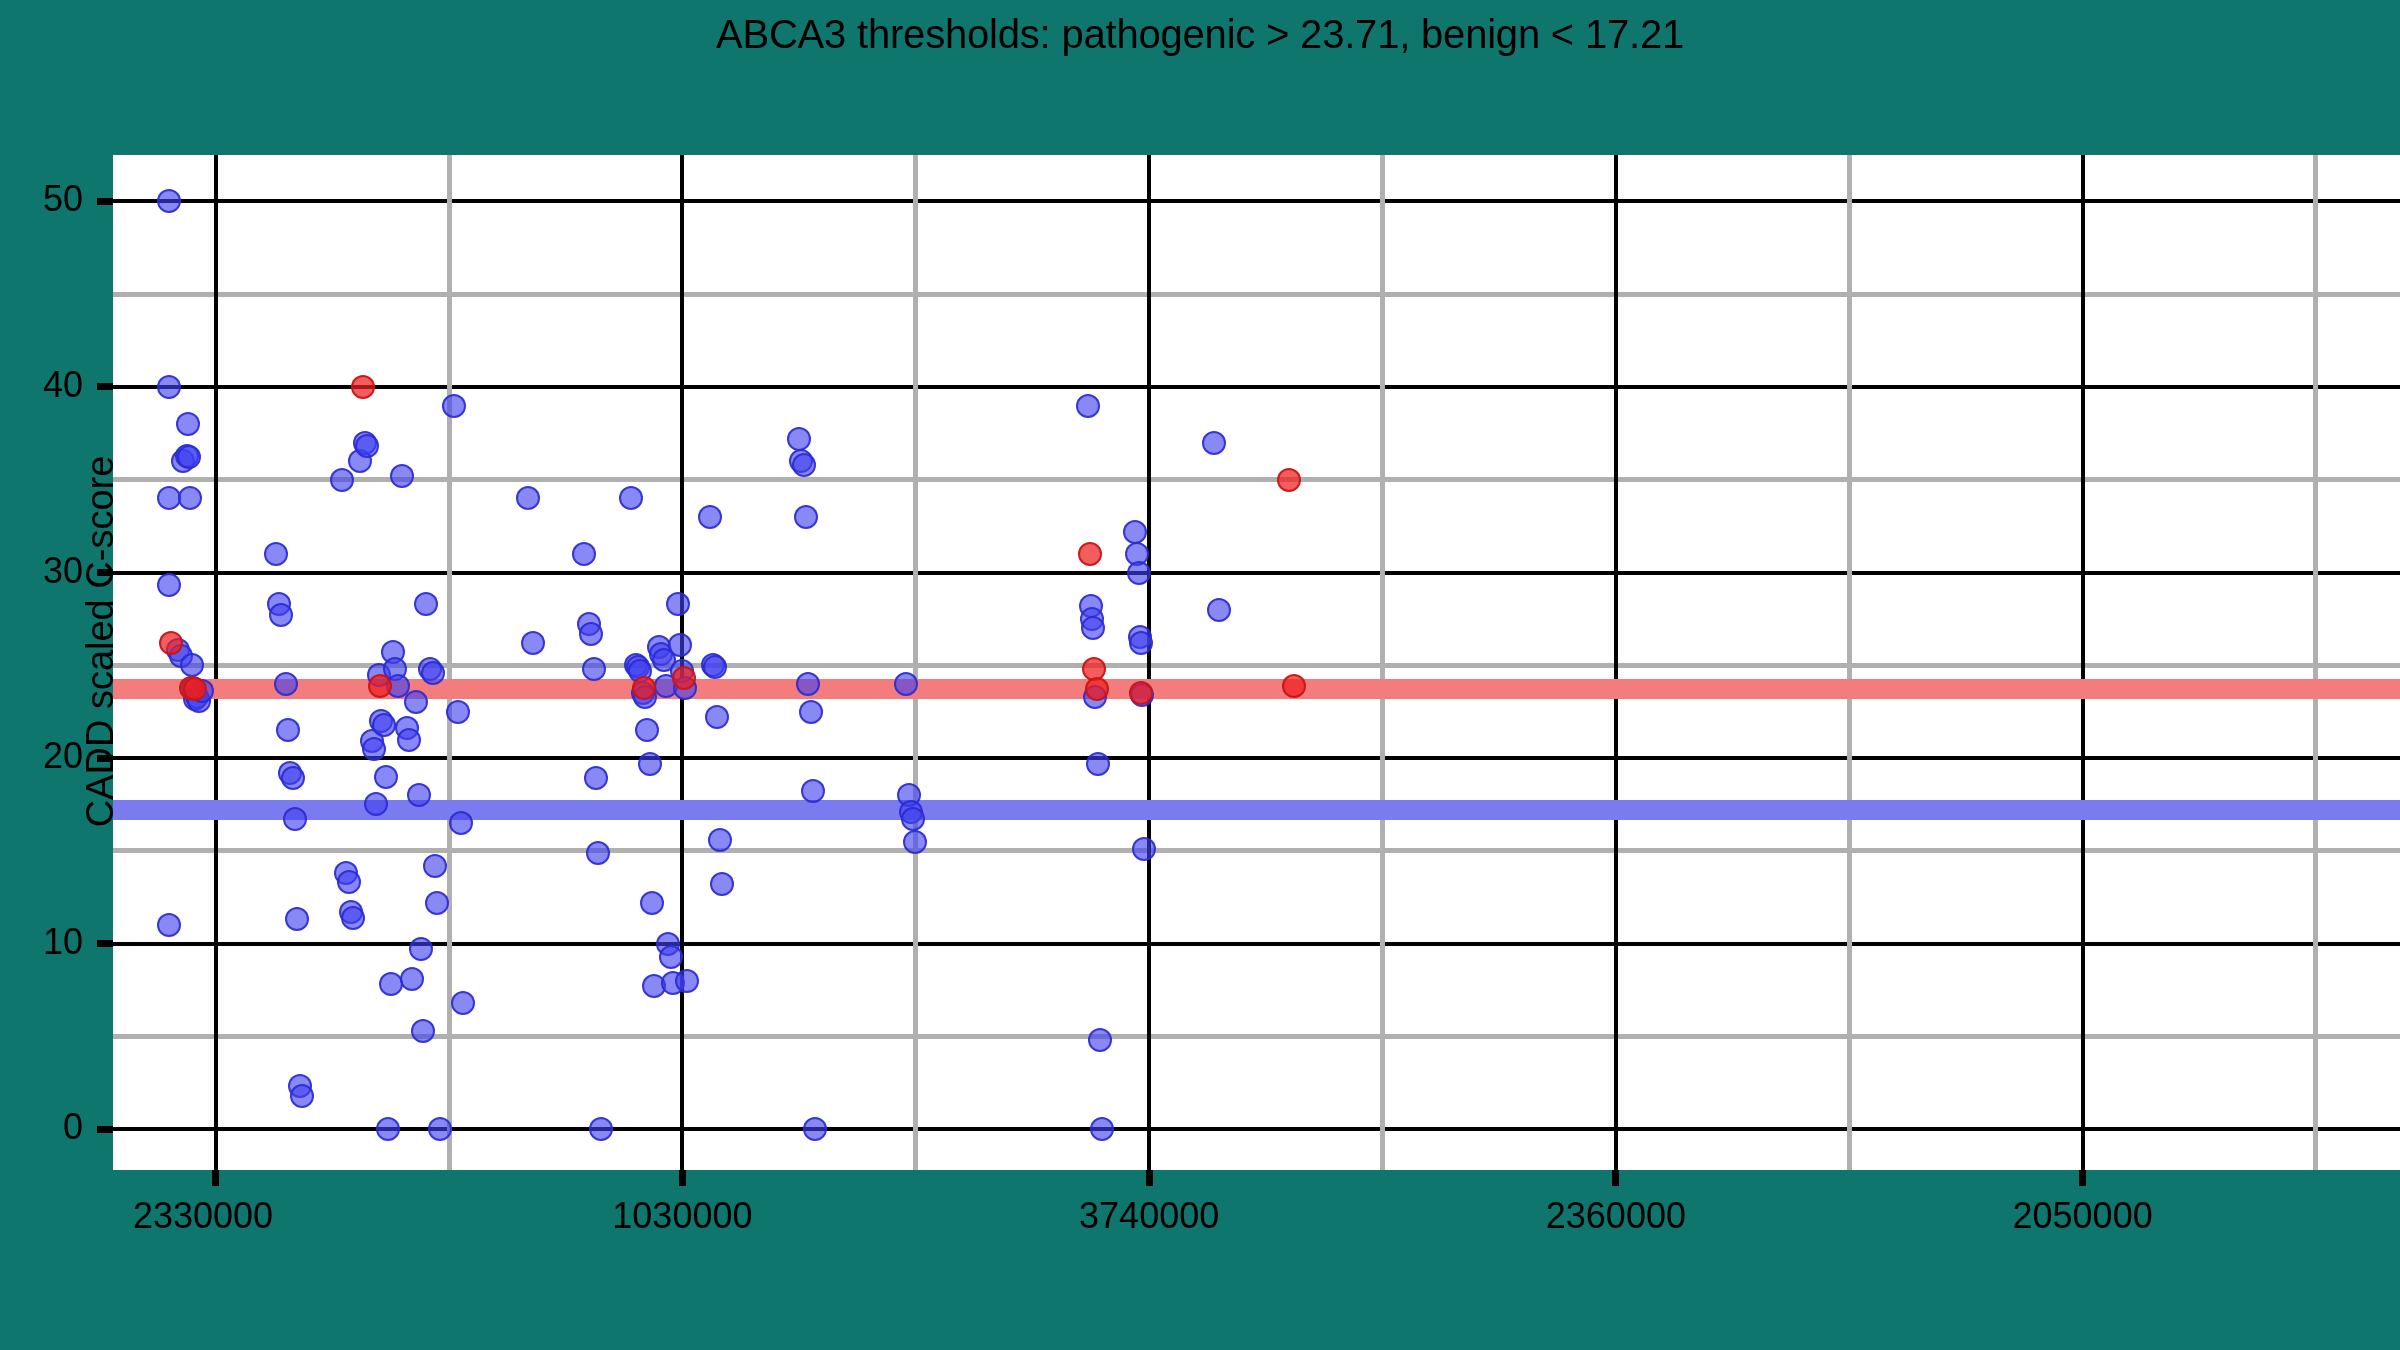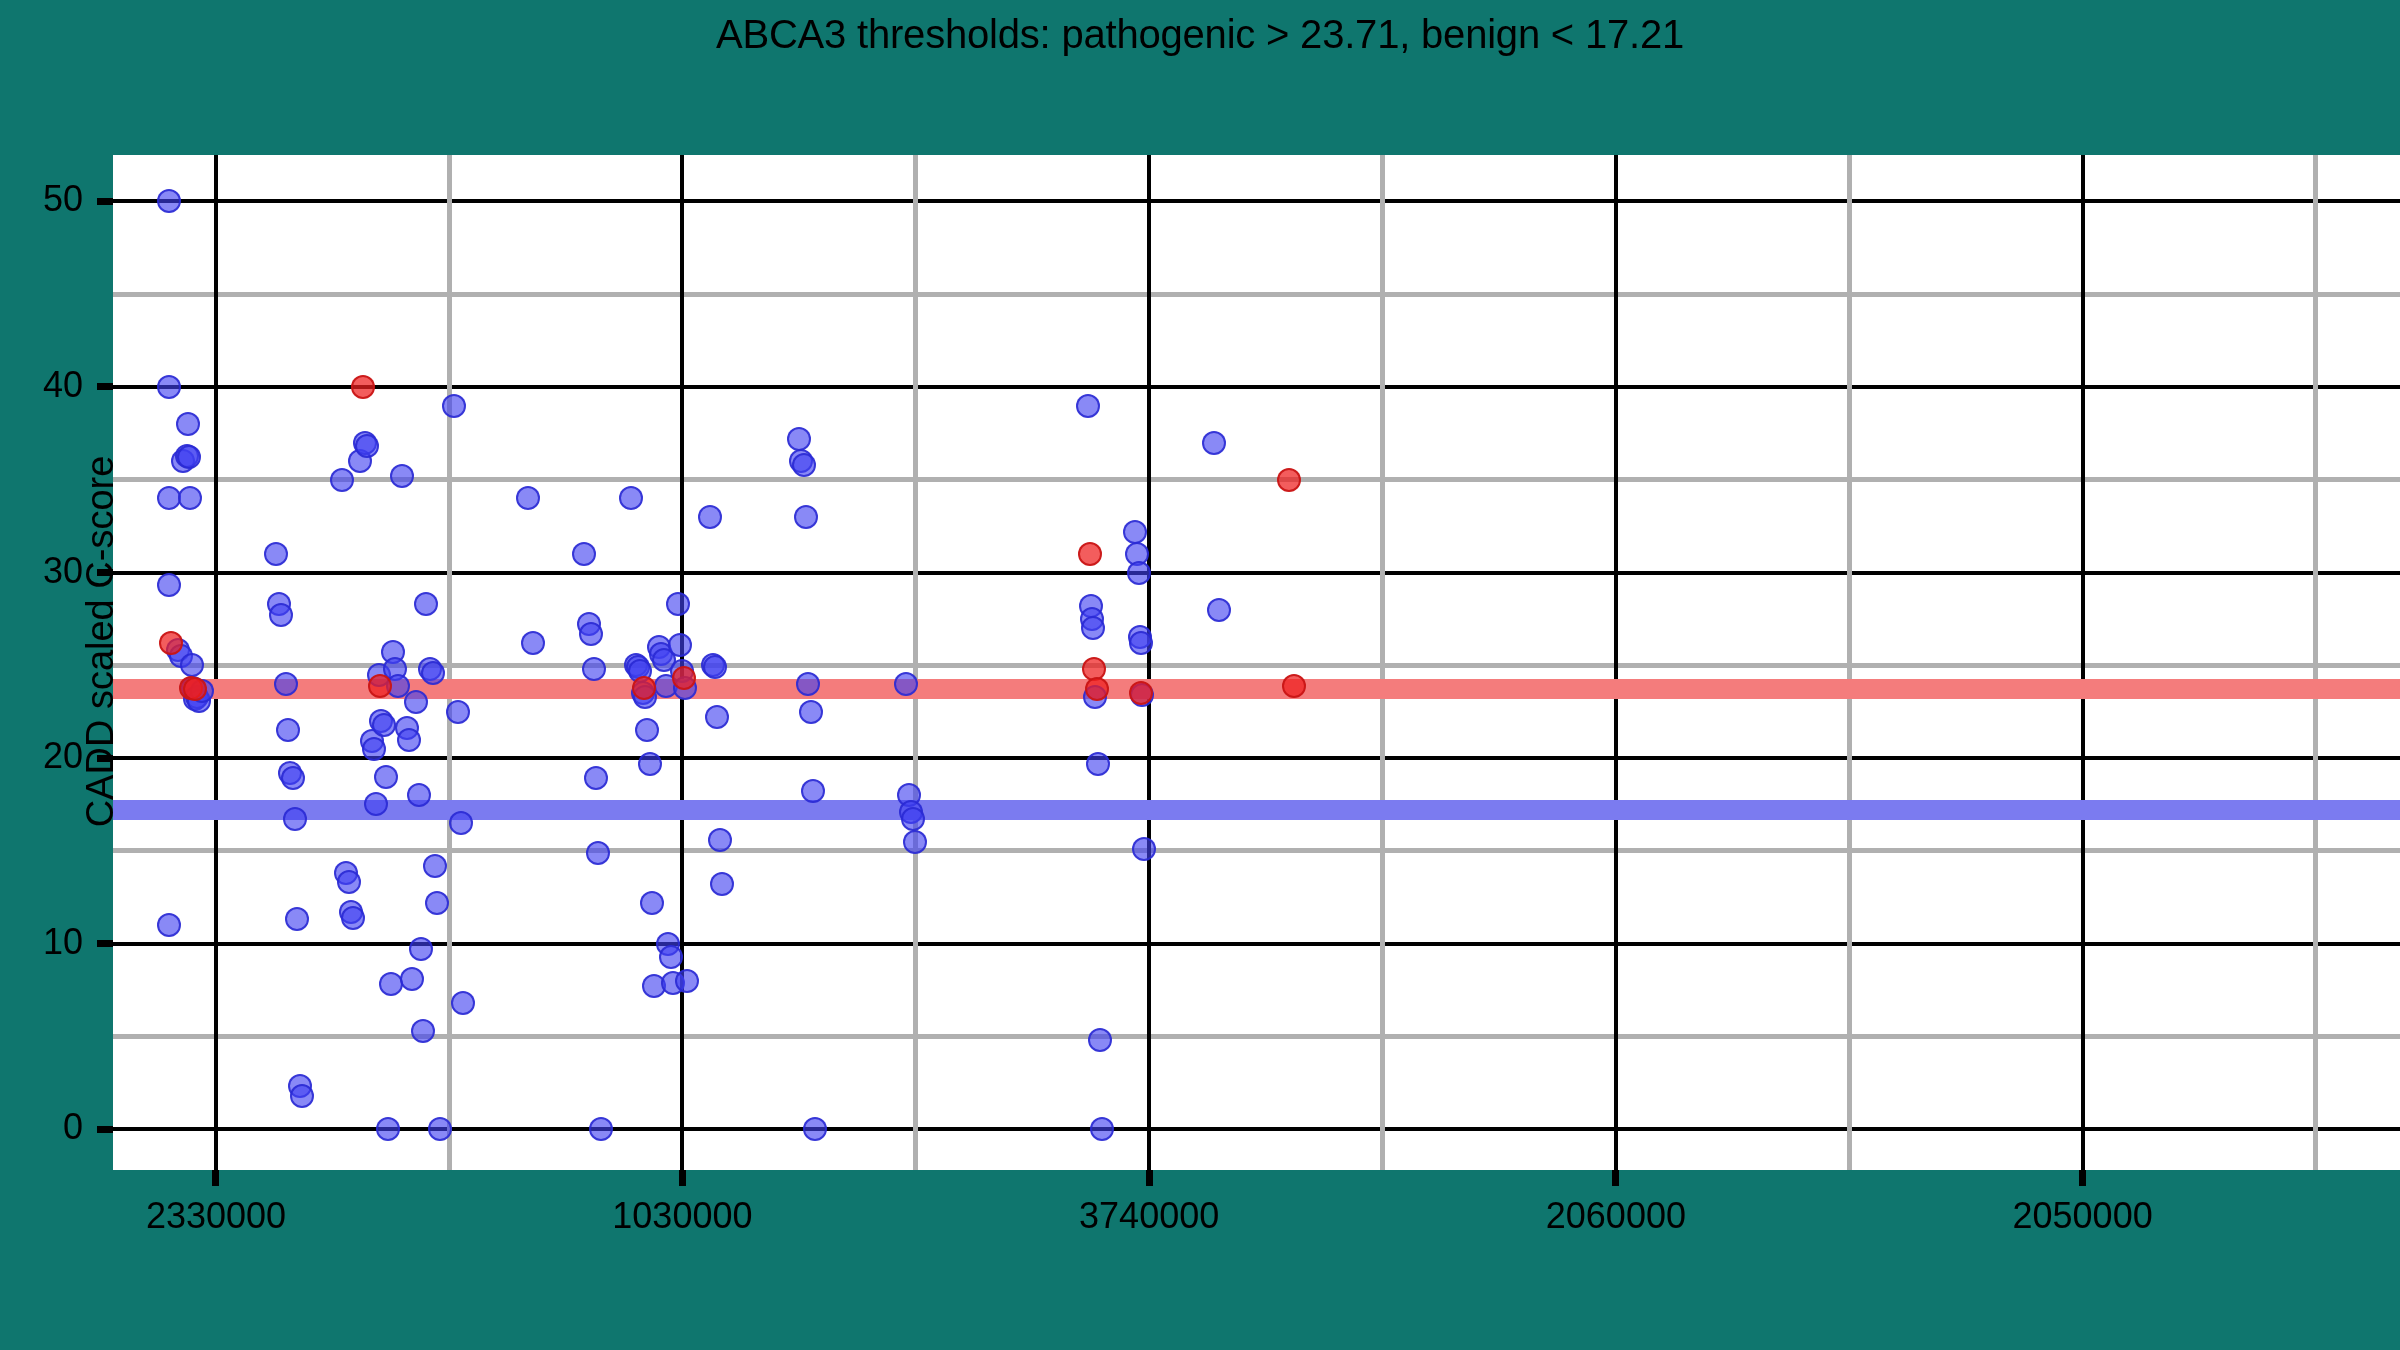--- a/index.html
+++ b/index.html
@@ -145,27 +145,27 @@
       <div class="ytick-label" style="left: -117px; width: 200px; top: 735.062px;">20</div>
       <div class="ytick-mark" style="left: 97px; top: 569.005px;"></div>
       <div class="ytick-label" style="left: -117px; width: 200px; top: 549.505px;">30</div>
       <div class="ytick-mark" style="left: 97px; top: 383.447px;"></div>
       <div class="ytick-label" style="left: -117px; width: 200px; top: 363.947px;">40</div>
       <div class="ytick-mark" style="left: 97px; top: 197.889px;"></div>
       <div class="ytick-label" style="left: -117px; width: 200px; top: 178.389px;">50</div>
     </div>
   <div id="xticks-layer">
       <div class="xtick-mark" style="left: 212.182px; top: 1170px;"></div>
-      <div class="xtick-label" style="left: 66px; width: 300px; top: 1195px;">2330000</div>
+      <div class="xtick-label" style="left: 53px; width: 300px; top: 1195px;">2330000</div>
       <div class="xtick-mark" style="left: 678.916px; top: 1170px;"></div>
       <div class="xtick-label" style="left: 532.416px; width: 300px; top: 1195px;">1030000</div>
       <div class="xtick-mark" style="left: 1145.65px; top: 1170px;"></div>
       <div class="xtick-label" style="left: 999.151px; width: 300px; top: 1195px;">3740000</div>
       <div class="xtick-mark" style="left: 1612.39px; top: 1170px;"></div>
-      <div class="xtick-label" style="left: 1465.89px; width: 300px; top: 1195px;">2060000</div>
+      <div class="xtick-label" style="left: 1465.89px; width: 300px; top: 1195px;">2360000</div>
       <div class="xtick-mark" style="left: 2079.12px; top: 1170px;"></div>
       <div class="xtick-label" style="left: 1932.62px; width: 300px; top: 1195px;">2050000</div>
     </div>
 
   <div id="plot">
     <div id="grid-layer">
         <div class="gridline-h" style="top: 878.899px; background: rgb(176, 176, 176);"></div>
         <div class="gridline-h" style="top: 693.341px; background: rgb(176, 176, 176);"></div>
         <div class="gridline-h" style="top: 507.783px; background: rgb(176, 176, 176);"></div>
         <div class="gridline-h" style="top: 322.226px; background: rgb(176, 176, 176);"></div>

